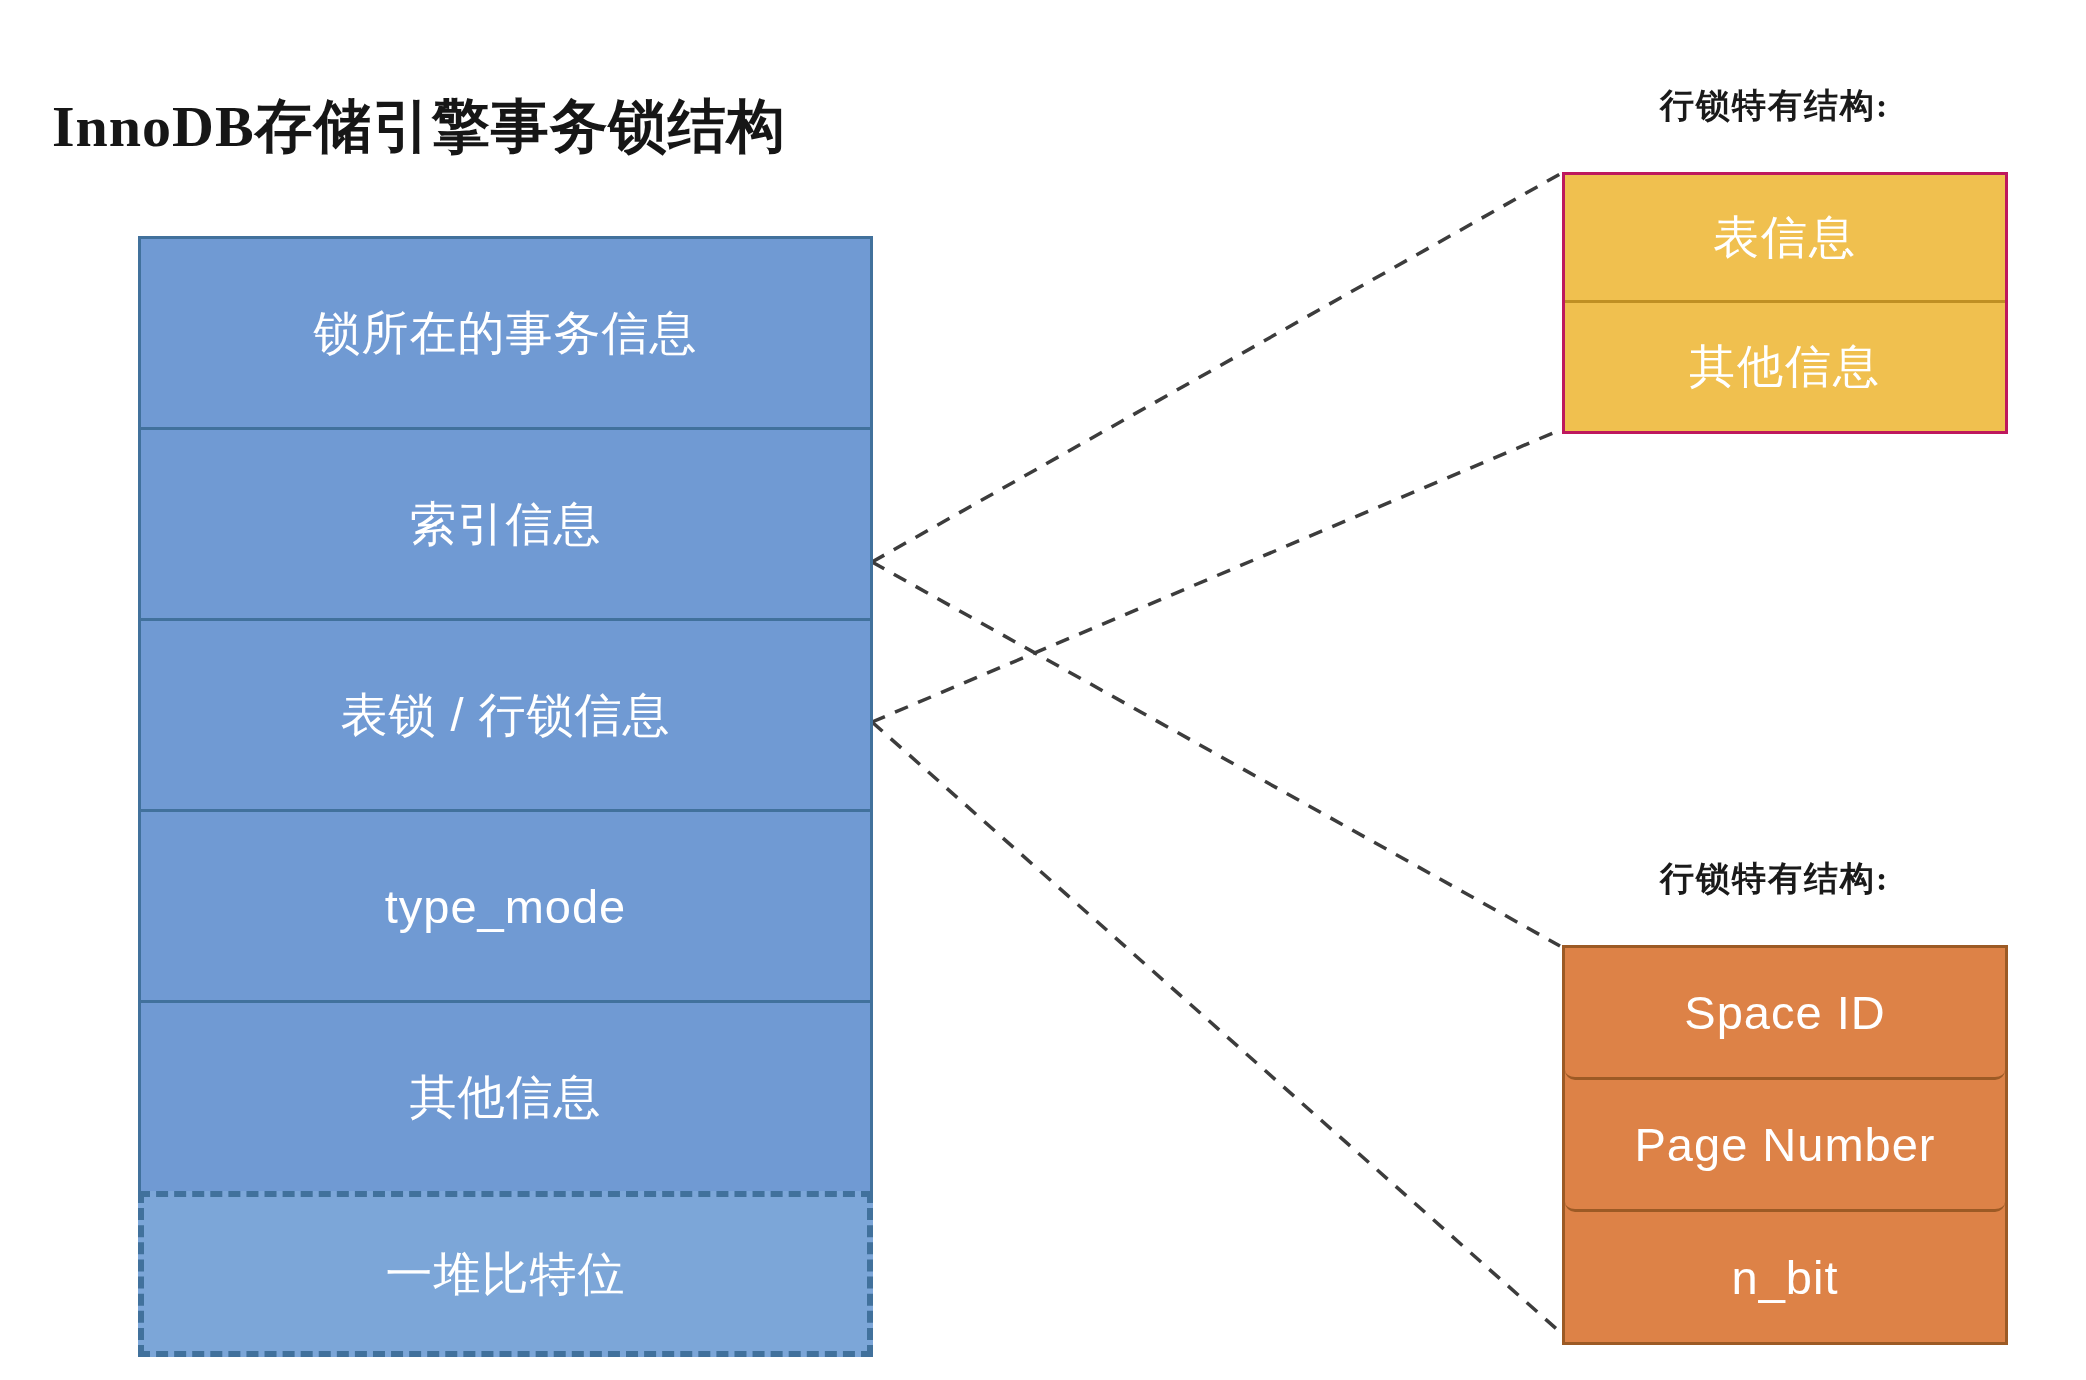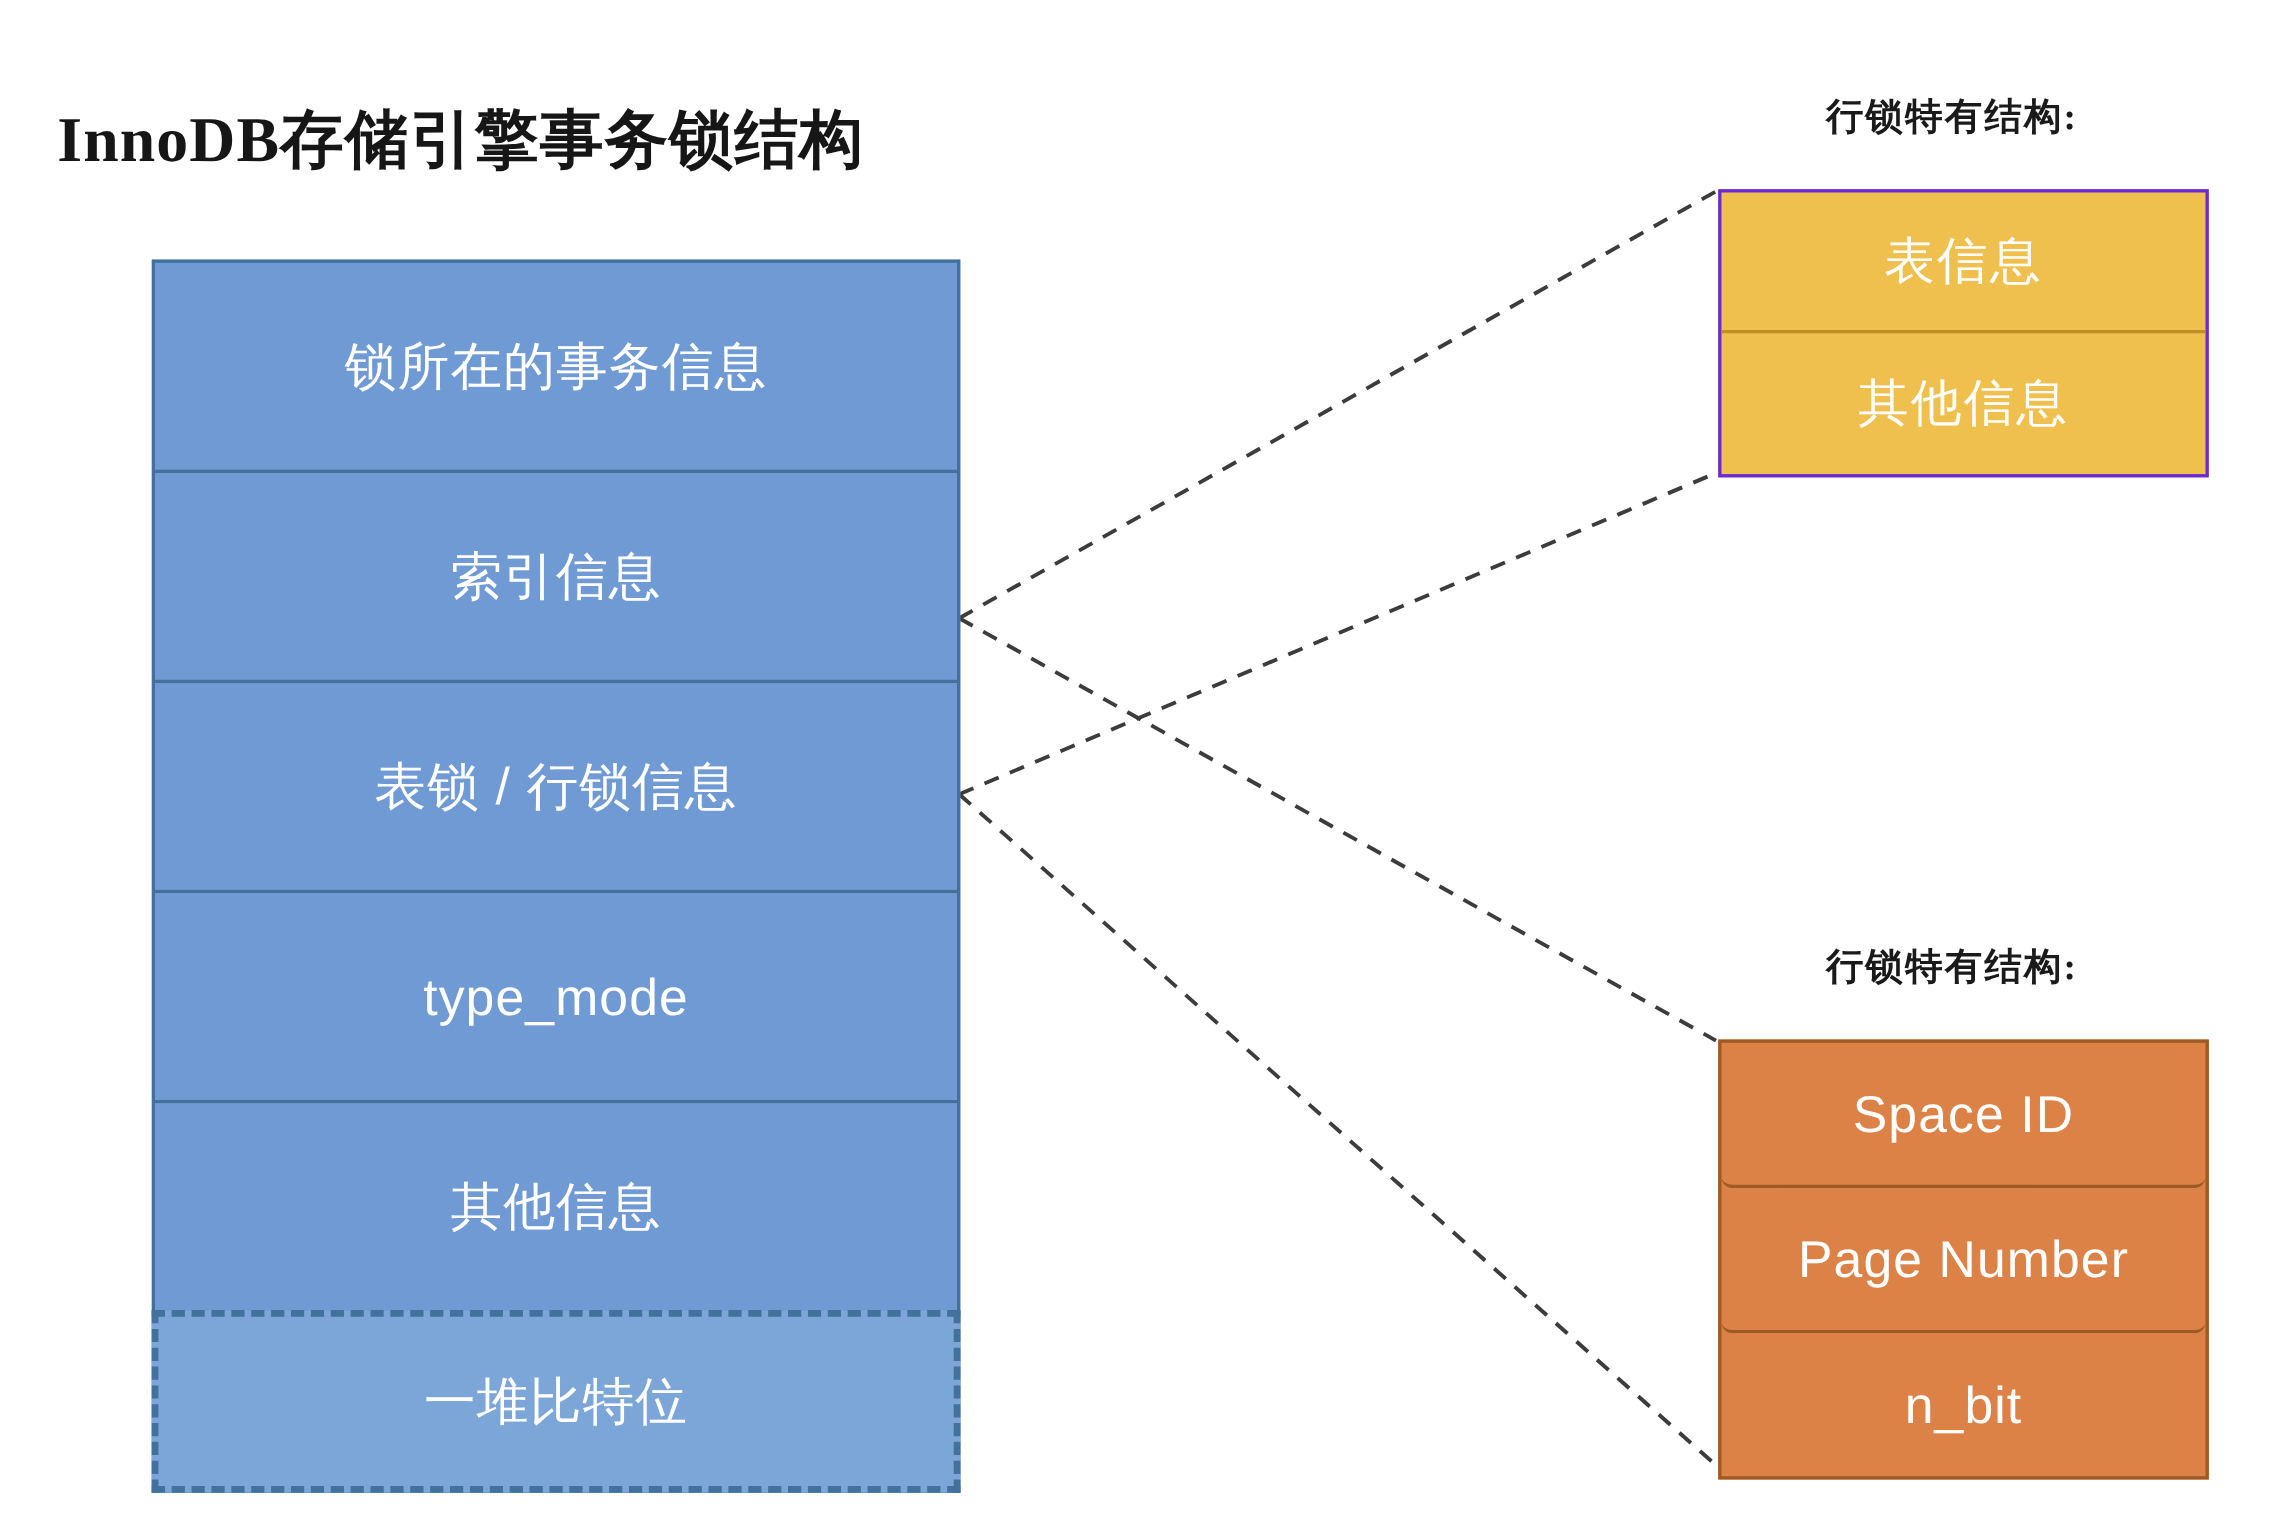--- a/index.html
+++ b/index.html
@@ -90,21 +90,21 @@
   #table-lock-caption { left: 1660px; top: 83px; }
   #row-lock-caption   { left: 1660px; top: 856px; }
 
   
   #table-lock-box {
     position: absolute;
     left: 1562px;
     top: 172px;
     width: 446px;
     box-sizing: border-box;
-    border: 3px solid #6d28d9;
+    border: 3px solid #be185d;
     background: #f0c04f;
   }
   #table-lock-box .row {
     box-sizing: border-box;
     height: 128px;
     display: flex;
     align-items: center;
     justify-content: center;
     color: #ffffff;
     font-size: 46px;

